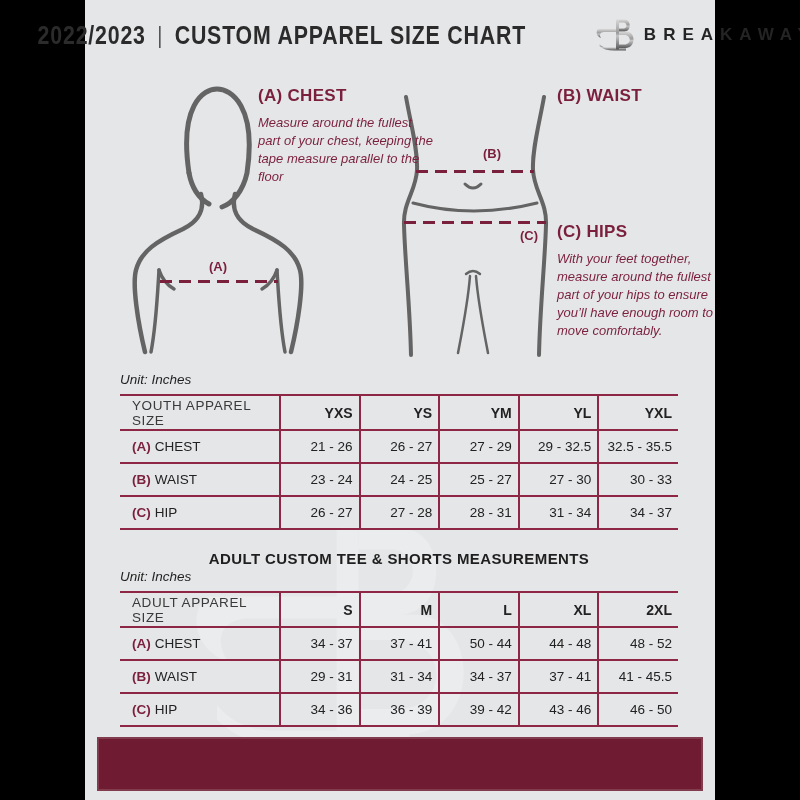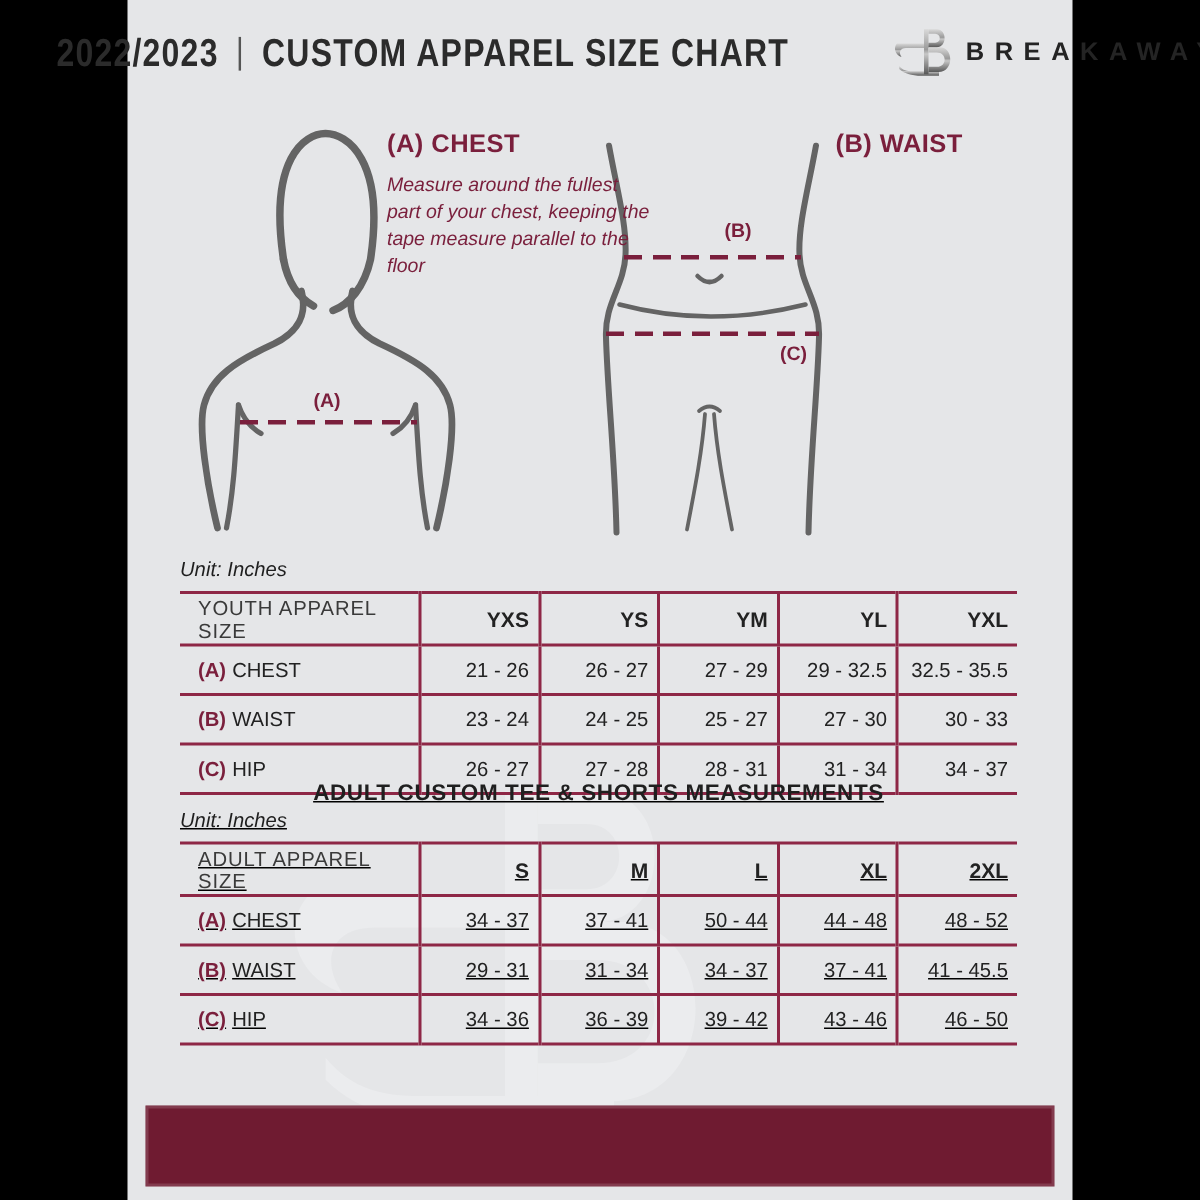--- a/index.html
+++ b/index.html
@@ -125,20 +125,24 @@
     <span class="meas-label" style="left:130px;top:133px;">(C)</span>
   </div>
 
   <div class="instr" style="left:173px;top:86px;width:178px;">
     <h3>(A) CHEST</h3>
     <p>Measure around the fullest part of your chest, keeping the tape measure parallel to the floor</p>
   </div>
   <div class="instr" style="left:472px;top:86px;width:152px;">
     <h3>(B) WAIST</h3>
   </div>
+  <div class="instr" style="left:472px;top:222px;width:158px;">
+    <h3>(C) HIPS</h3>
+    <p>With your feet together, measure around the fullest part of your hips to ensure you’ll have enough room to move comfortably.</p>
+  </div>
 
   <svg class="watermark" width="380" height="290" viewBox="0 0 80 80" preserveAspectRatio="xMidYMid meet">
     <use href="#bglyph" fill="#f1f2f4"></use>
   </svg>
 
   <div class="section" style="top:370px;">
     <p class="sec-unit">Unit: Inches</p>
     <table class="size">
       <colgroup>
           <col class="c-label">
@@ -178,21 +182,21 @@
         <td>26 - 27</td>
         <td>27 - 28</td>
         <td>28 - 31</td>
         <td>31 - 34</td>
         <td>34 - 37</td>
       </tr>
     </tbody>
       </table>
   </div>
 
-  <div class="section" style="top:520px;text-decoration:underline;">
+  <div class="section" style="top:550px;">
     <p class="sec-title">ADULT CUSTOM TEE &amp; SHORTS MEASUREMENTS</p>
     <p class="sec-unit">Unit: Inches</p>
     <table class="size">
       <colgroup>
           <col class="c-label">
           <col>
           <col>
           <col>
           <col>
           <col>

